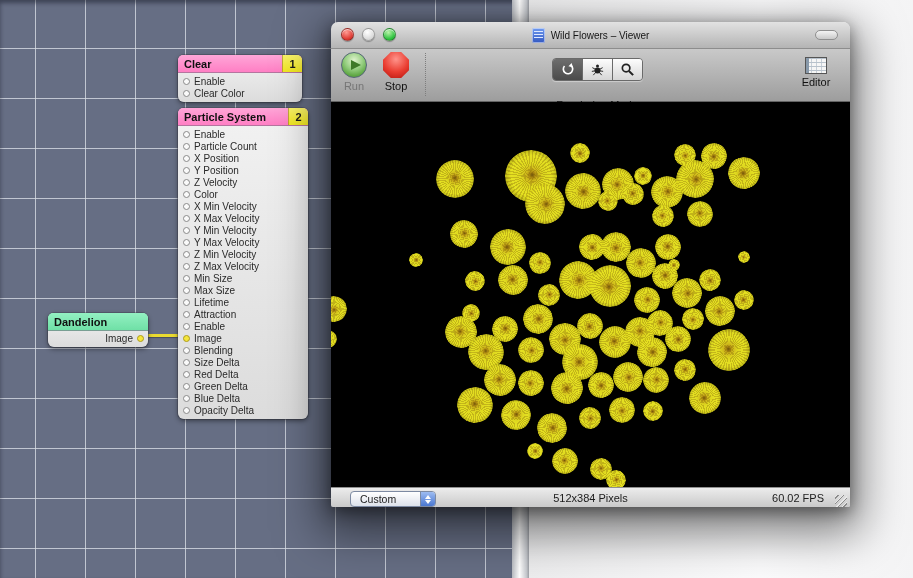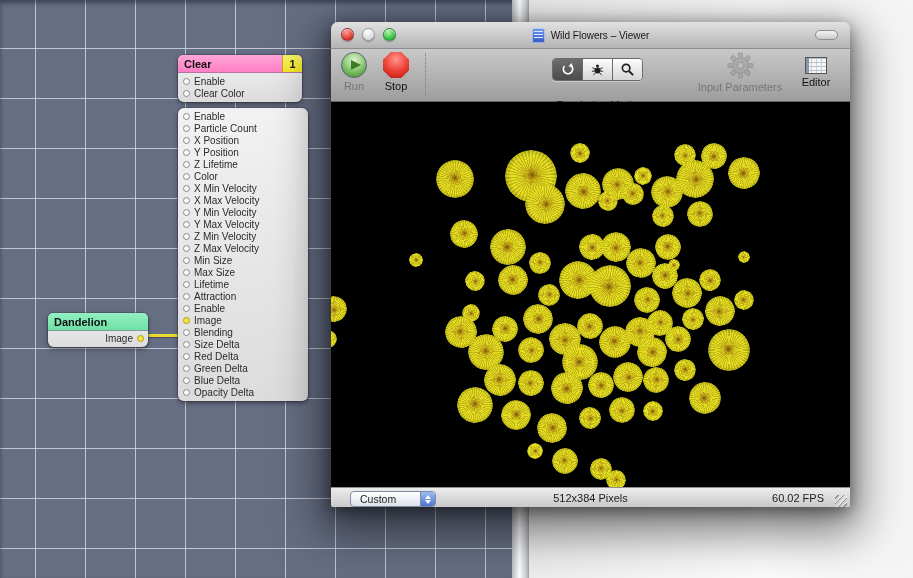--- a/index.html
+++ b/index.html
@@ -154,40 +154,44 @@
         <span class="port-label">Enable</span>
       </div>
       <div class="port-row">
         <span class="port-dot"></span>
         <span class="port-label">Clear Color</span>
       </div>
     </div>
 </div>
 
 <div class="node" style="left:178px;top:108px;width:130px;">
+  <div class="node-header hdr-pink">
+    <span class="title">Particle System</span>
+    <span class="badge">2</span>
+  </div>
   <div class="node-body">
       <div class="port-row">
         <span class="port-dot"></span>
         <span class="port-label">Enable</span>
       </div>
       <div class="port-row">
         <span class="port-dot"></span>
         <span class="port-label">Particle Count</span>
       </div>
       <div class="port-row">
         <span class="port-dot"></span>
         <span class="port-label">X Position</span>
       </div>
       <div class="port-row">
         <span class="port-dot"></span>
         <span class="port-label">Y Position</span>
       </div>
       <div class="port-row">
         <span class="port-dot"></span>
-        <span class="port-label">Z Lifetime</span>
+        <span class="port-label">Z Velocity</span>
       </div>
       <div class="port-row">
         <span class="port-dot"></span>
         <span class="port-label">Color</span>
       </div>
       <div class="port-row">
         <span class="port-dot"></span>
         <span class="port-label">X Min Velocity</span>
       </div>
       <div class="port-row">
@@ -319,39 +323,20 @@
           </svg>
         </span>
         <span class="seg">
           <svg width="15" height="15" viewBox="0 0 16 16">
             <circle cx="6.5" cy="6.5" r="4" fill="none" stroke="#222" stroke-width="1.8"></circle>
             <line x1="9.5" y1="9.5" x2="14" y2="14" stroke="#222" stroke-width="2.2"></line>
           </svg>
         </span>
       </span>
       <span class="tb-label seg-label">Rendering Mode</span>
-    </div>
-    <div class="tb-item" style="left:354px;width:110px;">
-      <svg class="icon-gear" width="27" height="27" viewBox="0 0 28 28">
-        <g fill="#9c9c9c" stroke="#7a7a7a" stroke-width="1">
-          <g>
-            <rect x="12" y="1" width="4" height="6" rx="1"></rect>
-            <rect x="12" y="21" width="4" height="6" rx="1"></rect>
-            <rect x="1" y="12" width="6" height="4" rx="1"></rect>
-            <rect x="21" y="12" width="6" height="4" rx="1"></rect>
-            <rect x="12" y="1" width="4" height="6" rx="1" transform="rotate(45 14 14)"></rect>
-            <rect x="12" y="21" width="4" height="6" rx="1" transform="rotate(45 14 14)"></rect>
-            <rect x="1" y="12" width="6" height="4" rx="1" transform="rotate(45 14 14)"></rect>
-            <rect x="21" y="12" width="6" height="4" rx="1" transform="rotate(45 14 14)"></rect>
-          </g>
-          <circle cx="14" cy="14" r="8"></circle>
-          <circle cx="14" cy="14" r="3.5" fill="#b8b8b8"></circle>
-        </g>
-      </svg>
-      <span class="tb-label dim">Input Parameters</span>
     </div>
     <div class="tb-item" style="left:460px;width:50px;">
       <span class="icon-editor"></span>
       <span class="tb-label">Editor</span>
     </div>
   </div>
 
   <div class="content" id="particle-field">
       <div class="flower" style="left: 23.8%; top: 20.1%; width: 38px; height: 38px; transform: translate(-50%, -50%) rotate(0deg);"></div>
       <div class="flower" style="left: 38.6%; top: 19.2%; width: 52px; height: 52px; transform: translate(-50%, -50%) rotate(47deg);"></div>

